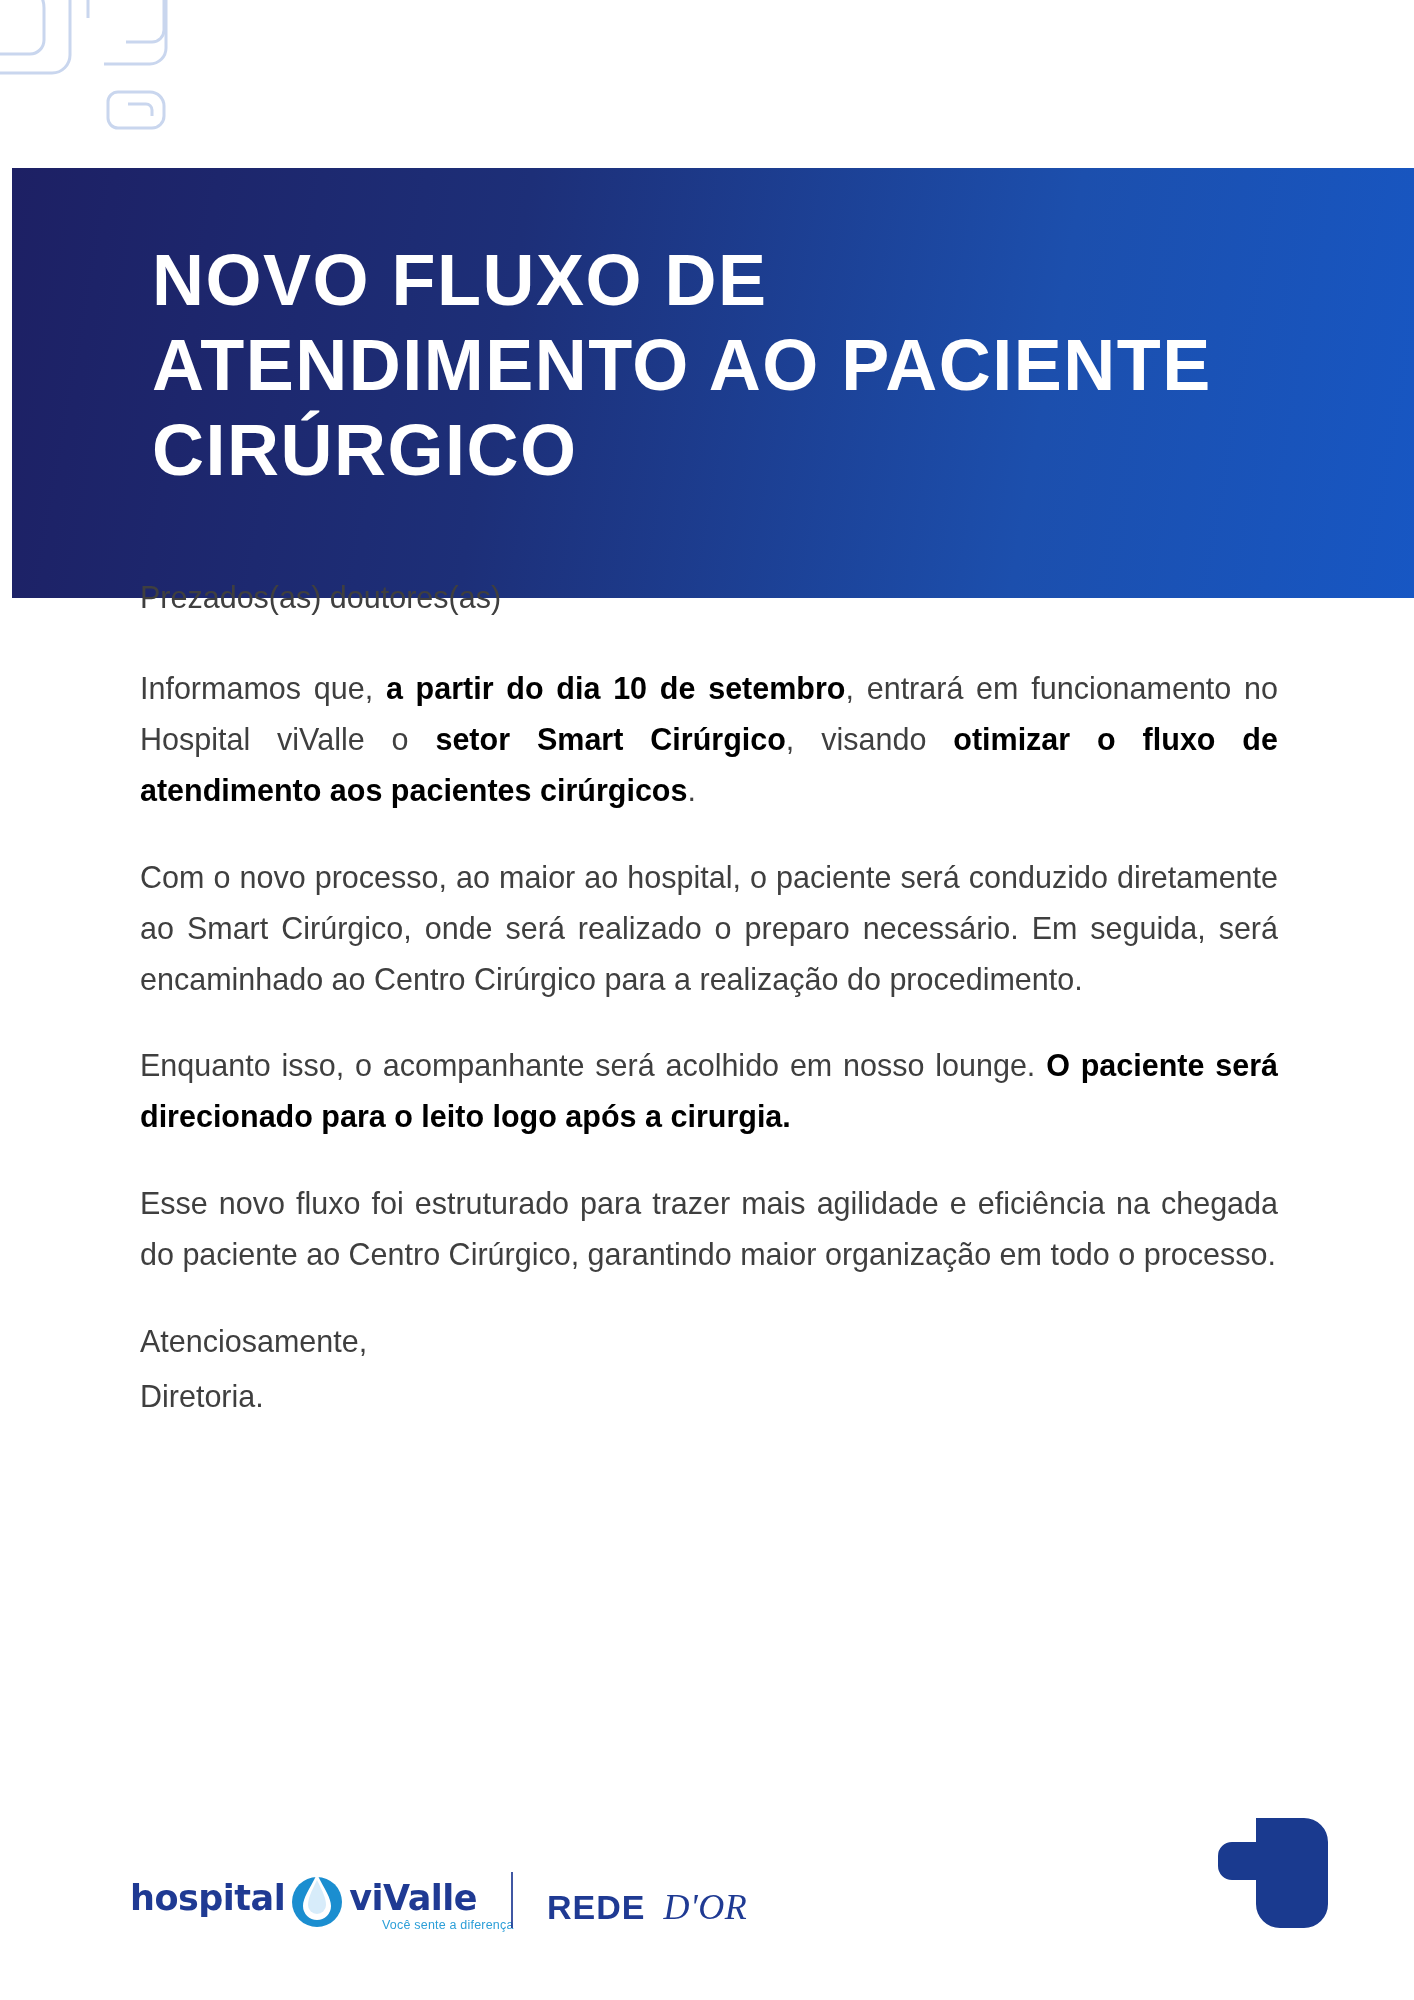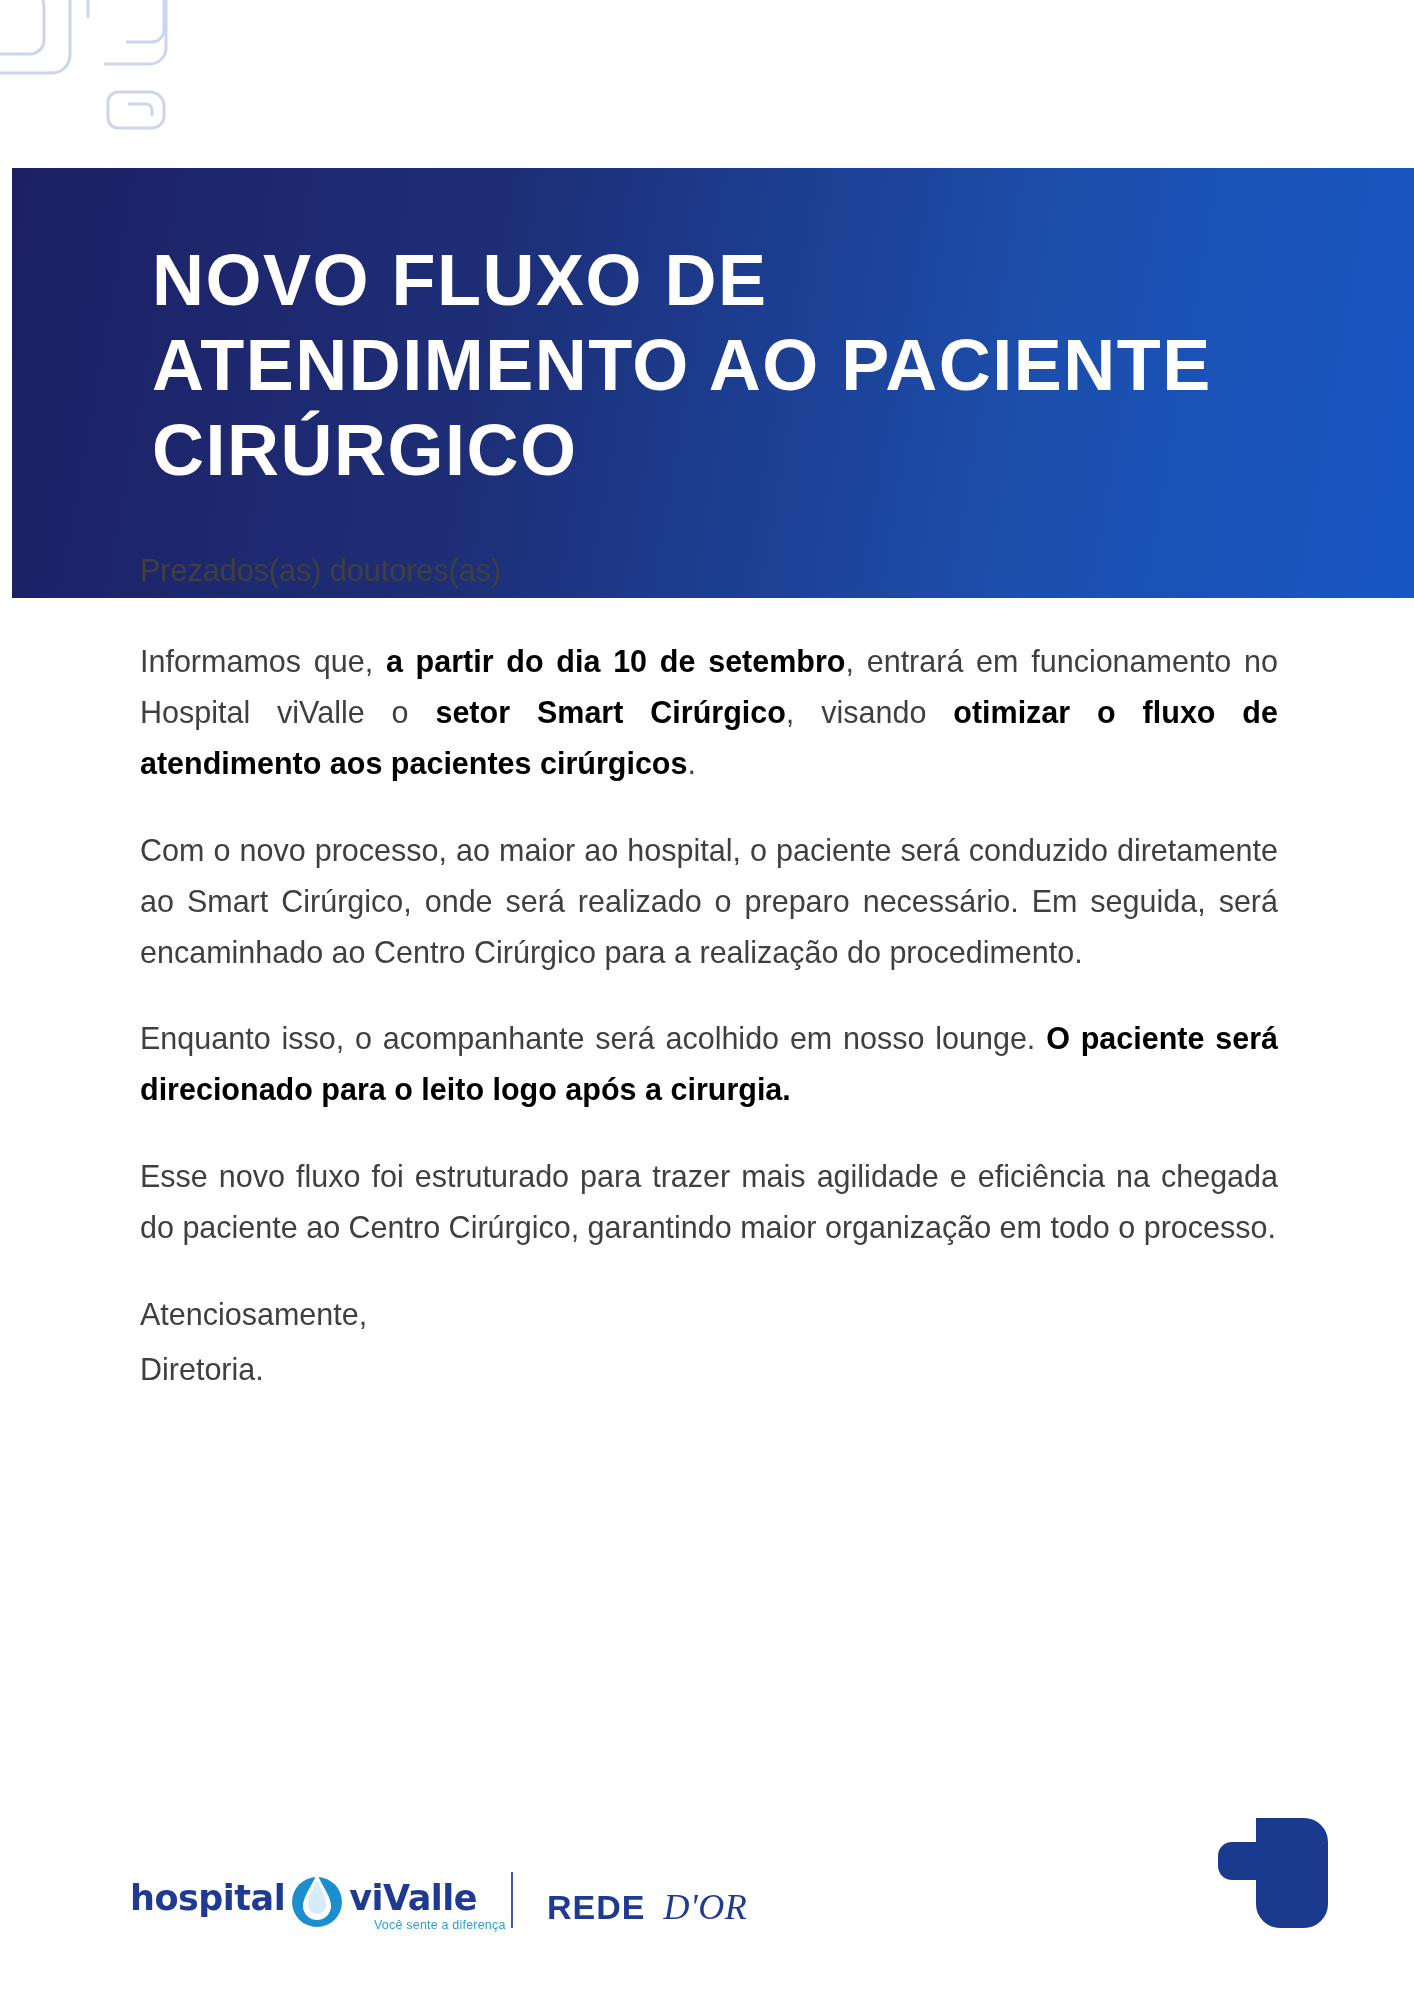--- a/index.html
+++ b/index.html
@@ -60,20 +60,21 @@
     font-size: 30.5px;
     line-height: 1.67;
     color: #3f3f3f;
     margin: 0 0 36px 0;
     text-align: justify;
     text-justify: inter-word;
   }
   .para.lead {
     text-align: left;
     margin-bottom: 40px;
+    margin-top: 27px;
   }
   .para.sign {
     text-align: left;
     margin-bottom: 4px;
   }
   .para b { font-weight: bold; color: #000000; }
 
   
   .footer {
     position: absolute;
@@ -104,21 +105,21 @@
   .drop svg { display: block; }
   .logo-vivalle .word-vivalle {
     font-family: "DejaVu Sans", sans-serif;
     font-size: 35px;
     font-weight: bold;
     color: #1f3a93;
     letter-spacing: -0.5px;
   }
   .tagline {
     position: absolute;
-    left: 244px;
+    left: 252px;
     bottom: -4px;
     font-size: 12.5px;
     color: #2c9fd8;
     letter-spacing: 0.2px;
   }
   .divider {
     width: 2px;
     height: 56px;
     background: #1f3a93;
     opacity: .85;

